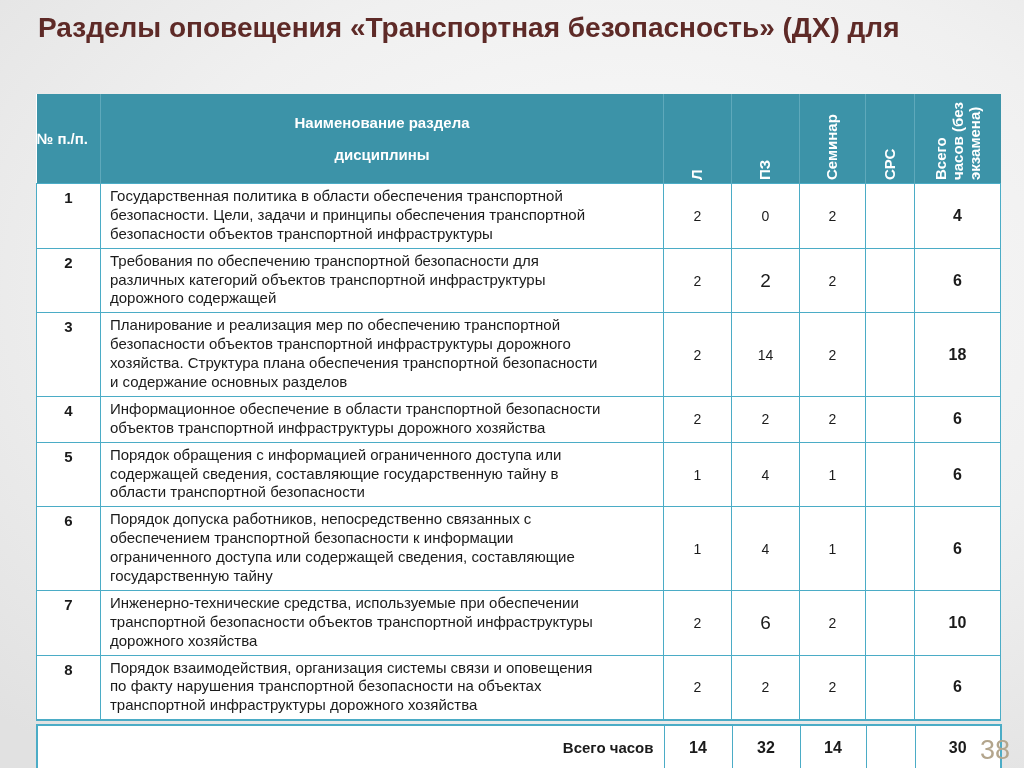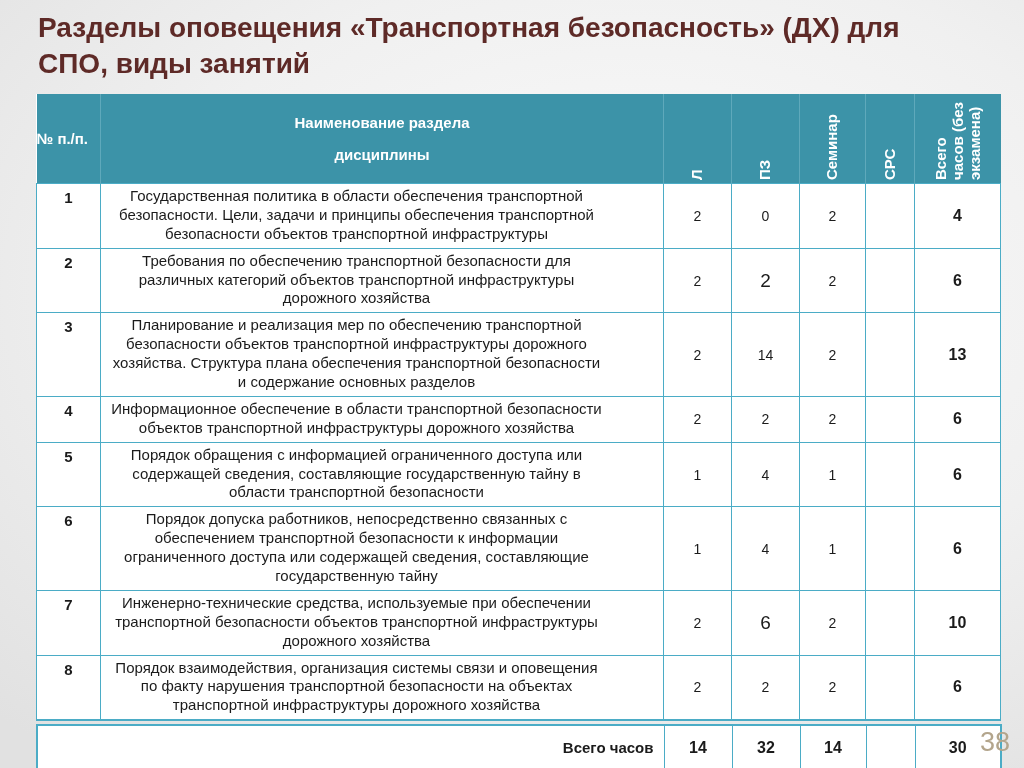--- a/index.html
+++ b/index.html
@@ -68,21 +68,21 @@
     background: #ffffff;
   }
   td.c-num {
     text-align: center;
     vertical-align: top;
     font-weight: 700;
     font-size: 15px;
     padding-top: 5px;
   }
   td.c-name {
-    text-align: center;
+    text-align: left;
     vertical-align: top;
     font-size: 15px;
     line-height: 1.26;
     padding: 3px 60px 4px 9px;
   }
   td.c-val {
     text-align: center;
     vertical-align: middle;
     font-size: 14px;
   }
@@ -103,32 +103,31 @@
     font-size: 15px;
     padding-right: 10px;
     color: #1b1b1b;
   }
   td.f-val { text-align: center; font-weight: 700; font-size: 16px; color: #1b1b1b; }
 
   
   .page-number {
     position: absolute;
     right: 14px;
-    bottom: 10px;
+    bottom: 2px;
     font-size: 27px;
     color: #b3a58c;
     font-weight: 400;
   }
 </style>
 </head>
 <body>
 
 <h1 class="slide-title">
   <span>Разделы оповещения «Транспортная безопасность» (ДХ) для</span>
-  <span>СПО, виды занятий</span>
 </h1>
 
 <div class="tbl-wrap">
   <table class="main-table">
     <colgroup>
       <col class="c1">
         <col class="c2">
         <col class="c3">
         <col class="c4">
         <col class="c5">
@@ -163,35 +162,35 @@
     <td class="c-num">1</td>
     <td class="c-name">Государственная политика в области обеспечения транспортной безопасности. Цели, задачи и принципы обеспечения транспортной безопасности объектов транспортной инфраструктуры</td>
     <td class="c-val">2</td>
     <td class="c-val">0</td>
     <td class="c-val">2</td>
     <td class="c-val"></td>
     <td class="c-val c-total">4</td>
   </tr>
         <tr>
     <td class="c-num">2</td>
-    <td class="c-name">Требования по обеспечению транспортной безопасности для различных категорий объектов транспортной инфраструктуры дорожного хозяйства</td>
+    <td class="c-name">Требования по обеспечению транспортной безопасности для различных категорий объектов транспортной инфраструктуры дорожного содержащей</td>
     <td class="c-val">2</td>
     <td class="c-val big">2</td>
     <td class="c-val">2</td>
     <td class="c-val"></td>
     <td class="c-val c-total">6</td>
   </tr>
         <tr>
     <td class="c-num">3</td>
     <td class="c-name">Планирование и реализация мер по обеспечению транспортной безопасности объектов транспортной инфраструктуры дорожного хозяйства. Структура плана обеспечения транспортной безопасности и содержание основных разделов</td>
     <td class="c-val">2</td>
     <td class="c-val">14</td>
     <td class="c-val">2</td>
     <td class="c-val"></td>
-    <td class="c-val c-total">13</td>
+    <td class="c-val c-total">18</td>
   </tr>
         <tr>
     <td class="c-num">4</td>
     <td class="c-name">Информационное обеспечение в области транспортной безопасности объектов транспортной инфраструктуры дорожного хозяйства</td>
     <td class="c-val">2</td>
     <td class="c-val">2</td>
     <td class="c-val">2</td>
     <td class="c-val"></td>
     <td class="c-val c-total">6</td>
   </tr>

